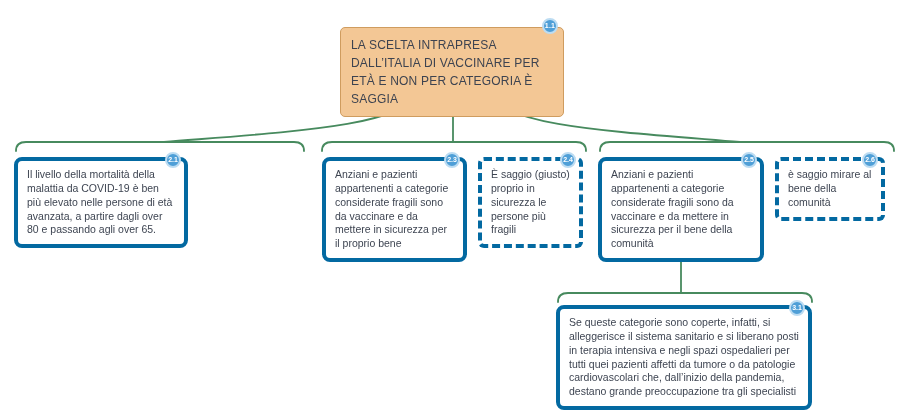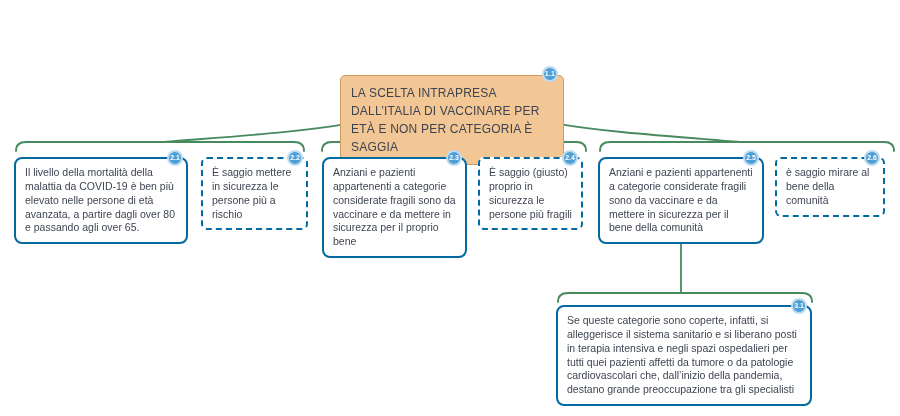--- a/index.html
+++ b/index.html
@@ -9,21 +9,21 @@
     background: #ffffff;
     position: relative;
     overflow: hidden;
   }
   #canvas { position: relative; width: 900px; height: 416px; background: #ffffff; }
   #connectors { position: absolute; left: 0; top: 0; width: 900px; height: 416px; z-index: 0; }
 
   .node {
     position: absolute;
     background: #ffffff;
-    border: 2px solid #0369a1;
+    border: 4px solid #0369a1;
     border-radius: 8px;
     padding: 7px 9px;
     font-size: 10.5px;
     line-height: 1.32;
     color: #3e4552;
     z-index: 2;
   }
   .node.dashed { border-style: dashed; border-radius: 6px; }
 
   .root-node {
@@ -32,21 +32,20 @@
     background: #f3c795;
     border: 1.5px solid #cf9c5f;
     border-radius: 5px;
     padding: 8px 10px;
     font-size: 12px;
     line-height: 1.5;
     color: #3d4350;
     text-transform: uppercase;
     letter-spacing: 0.2px;
     z-index: 2;
-    margin-top: 48px;
   }
 
   .badge {
     position: absolute;
     top: -9px; right: 3px;
     width: 16px; height: 16px;
     background: #4f9fd7;
     border: 2px solid #bcdcf2;
     border-radius: 50%;
     color: #ffffff;
@@ -95,24 +94,20 @@
   <div class="root-node">
     <span class="badge" style="top:-10px; right:5px;">1.1</span>
     <span>LA SCELTA INTRAPRESA DALL’ITALIA DI VACCINARE PER ETÀ E NON PER CATEGORIA È SAGGIA</span>
   </div>
 
   <div class="node n21">
     <span class="badge">2.1</span>
     <span>Il livello della mortalità della malattia da COVID-19 è ben più elevato nelle persone di età avanzata, a partire dagli over 80 e passando agli over 65.</span>
   </div>
 
-  <div class="node dashed n22">
-    <span class="badge">2.2</span>
-    <span>È saggio mettere in sicurezza le persone più a rischio</span>
-  </div>
 
   <div class="node n23">
     <span class="badge">2.3</span>
     <span>Anziani e pazienti appartenenti a categorie considerate fragili sono da vaccinare e da mettere in sicurezza per il proprio bene</span>
   </div>
 
   <div class="node dashed n24">
     <span class="badge">2.4</span>
     <span>È saggio (giusto) proprio in sicurezza le persone più fragili</span>
   </div>

